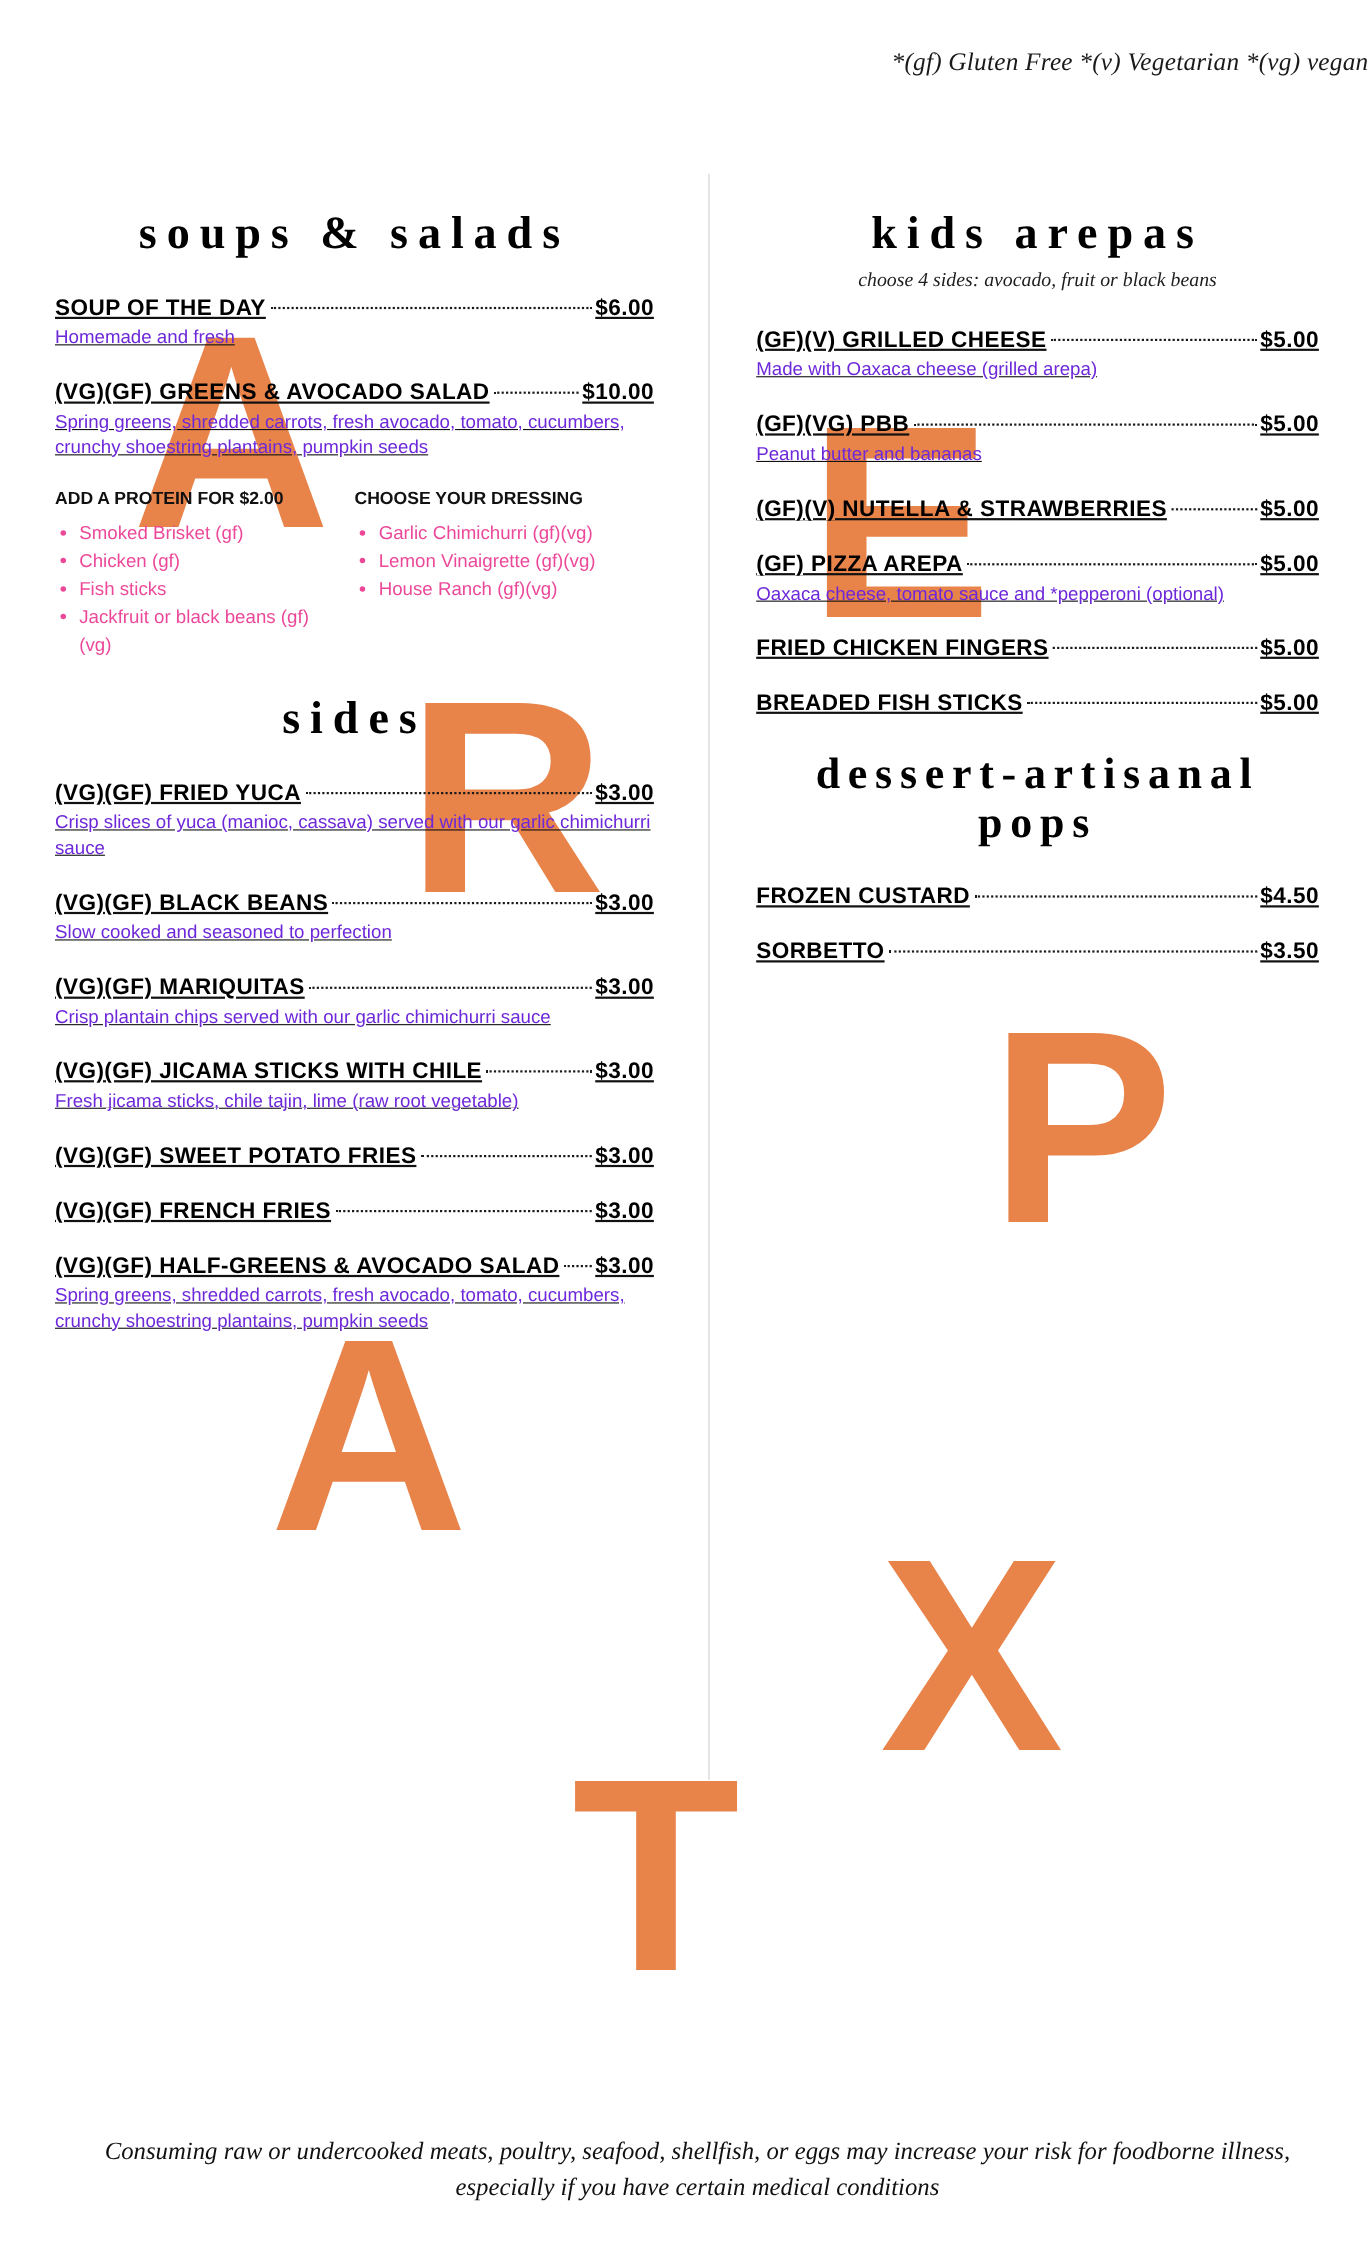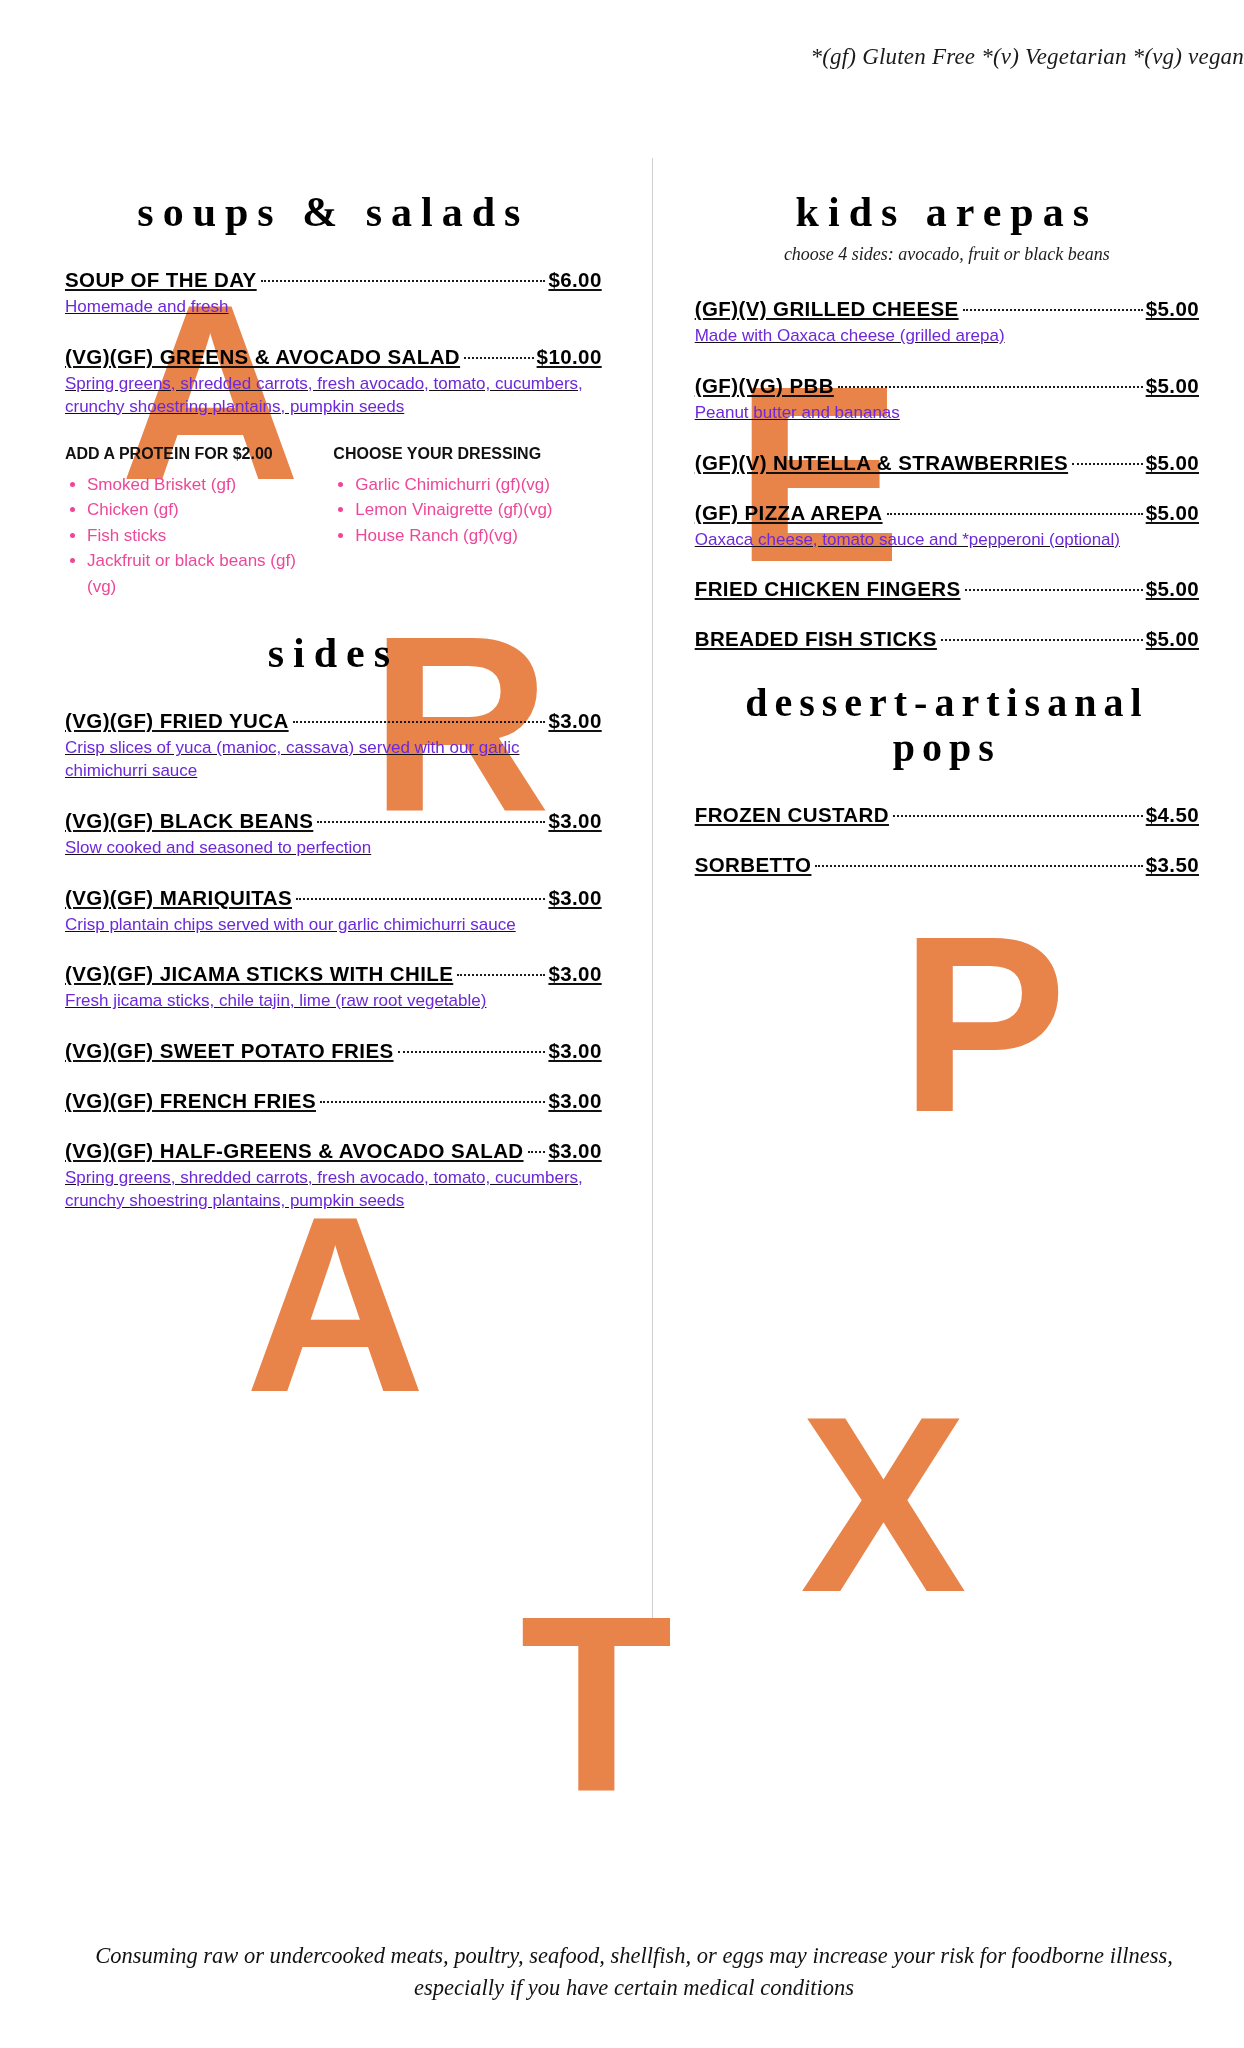--- a/index.html
+++ b/index.html
@@ -59,21 +59,20 @@
     left: 0;
     width: 1244px;
     display: flex;
   }
   .col-left {
     width: 664px;
     padding: 0 50px 0 50px;
     box-sizing: border-box;
     border-right: 1.5px solid #cfcfcf;
     min-height: 1460px;
-    margin-left: 15px;
   }
   .col-right {
     width: 616px;
     padding: 0 45px 0 42px;
     box-sizing: border-box;
   }
 
   .section-title {
     text-align: center;
     font-family: "Liberation Serif", serif;

